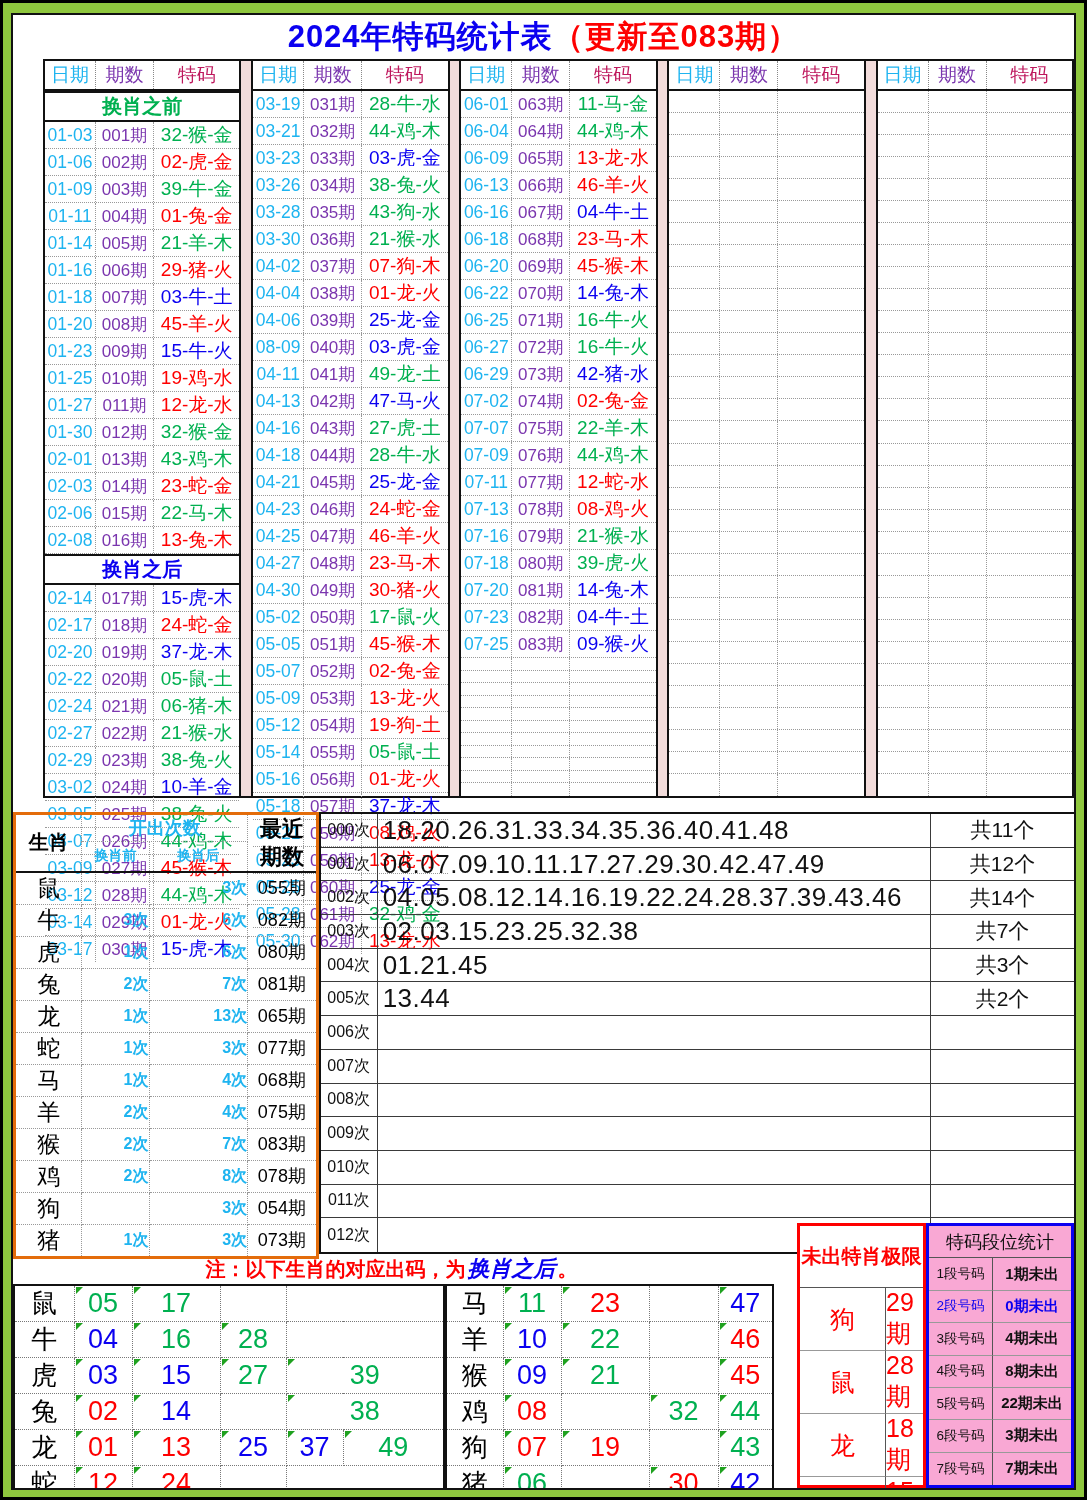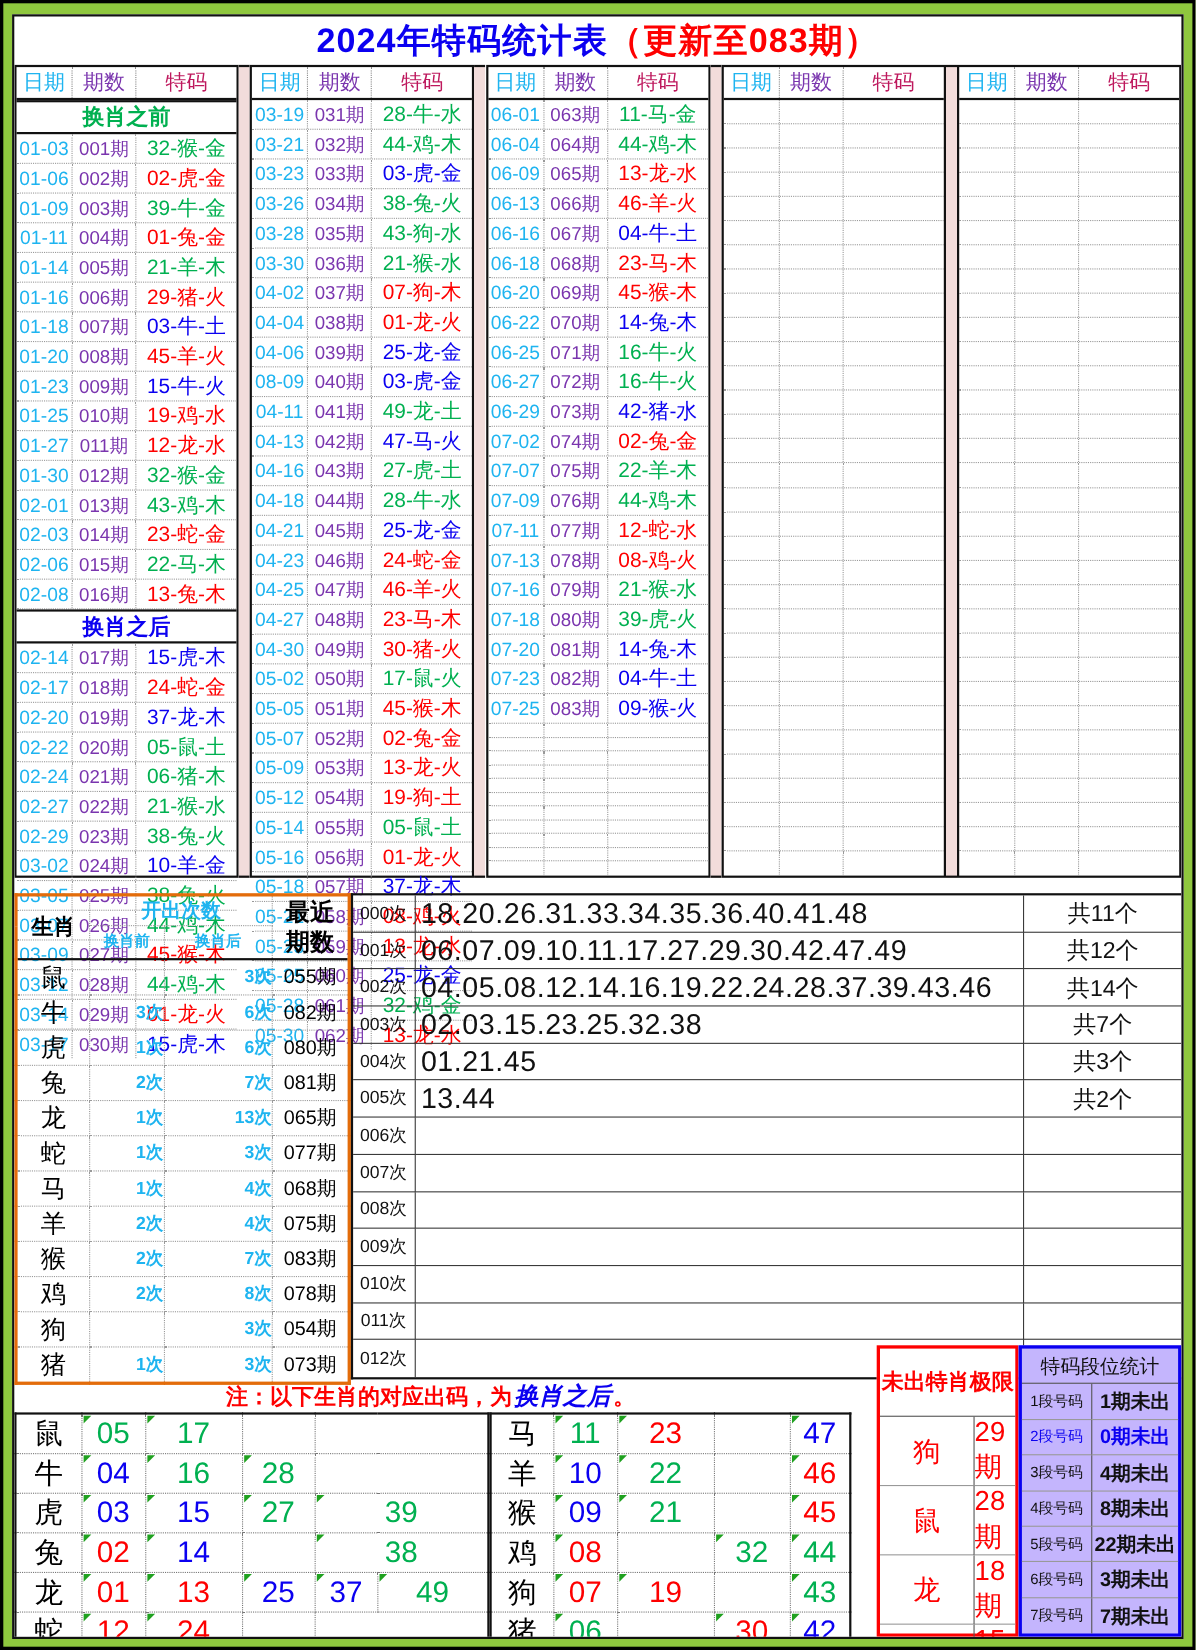--- a/index.html
+++ b/index.html
@@ -6,21 +6,21 @@
   body { width: 1087px; height: 1500px; font-family: "Liberation Sans", "DejaVu Sans", sans-serif; }
   .page { width: 1087px; height: 1500px; background: var(--frame_green, #8fc73e); border: 3px solid #000; padding: 10px 8px 7px 8px; }
   .content { width: 100%; height: 100%; background: #fff; border: 2px solid #111; position: relative; overflow: hidden; }
 
   
   .title { height: 44px; display: flex; align-items: center; justify-content: center; font-size: 31px; font-weight: bold; letter-spacing: 1px; }
   .t-main { color: var(--blue, #0000fe); }
   .t-upd  { color: var(--red, #fe0000); }
 
   
-  .results { height: 739px; display: flex; justify-content: space-between; }
+  .results { height: 739px; display: flex; justify-content: space-between; margin-left: 30px; }
   .group { width: 204px; border: 2px solid #111; display: grid; grid-template-rows: 30px repeat(32, 1fr); background: #fff; }
   .sep { width: 10px; background: var(--separator_pink, #f2dcdb); border-top: 2px solid #111; border-bottom: 2px solid #111; }
   .hrow { display: flex; align-items: stretch; border-bottom: 2px solid #111; }
   .hc { display: flex; align-items: center; justify-content: center; font-size: 19px; }
   .hc.dh { width: 50px; color: var(--cyan, #00b0f0); }
   .hc.ph { width: 59px; color: var(--purple, #7030a0); border-left: 1px dotted #888; border-right: 1px dotted #888; }
   .hc.ch { flex: 1; color: #be185d; }
   .rrow { display: flex; align-items: stretch; border-bottom: 1px dotted #999; }
   .rrow:last-child { border-bottom: none; }
   .cell { display: flex; align-items: center; justify-content: center; }
@@ -64,24 +64,24 @@
   .bt td.num { font-size: 27px; }
   .bt td.has::after { content: ""; position: absolute; top: 1px; left: 1px; width: 0; height: 0; border-top: 7px solid #1fa11f; border-right: 7px solid transparent; }
 
   
   .missing-box { position: absolute; right: 148px; bottom: 0; width: 129px; height: 265px; background: #fff; border: 3px solid var(--red, #fe0000); display: grid; grid-template-columns: 86px 1fr; grid-template-rows: 62px repeat(6, 1fr); z-index: 5; }
   .mtitle { grid-column: 1 / 3; display: flex; align-items: center; justify-content: center; color: var(--red, #fe0000); font-weight: bold; font-size: 20px; border-bottom: 1px solid #555; }
   .mz { display: flex; align-items: center; justify-content: center; color: var(--red, #fe0000); font-size: 25px; border-right: 1px solid #555; border-bottom: 1px solid #999; }
   .mp { display: flex; align-items: center; justify-content: center; color: var(--red, #fe0000); font-size: 25px; border-bottom: 1px solid #999; }
   .missing-box .bnone { border-bottom: none; }
 
-  .segment-box { position: absolute; right: 0; bottom: 0; width: 148px; height: 265px; background: #c4b5fd; border: 3px solid var(--blue, #0000fe); display: grid; grid-template-columns: 64px 1fr; grid-template-rows: repeat(8, 1fr); z-index: 5; }
+  .segment-box { position: absolute; right: 0; bottom: 0; width: 148px; height: 265px; background: #f9a8d4; border: 3px solid var(--blue, #0000fe); display: grid; grid-template-columns: 64px 1fr; grid-template-rows: repeat(8, 1fr); z-index: 5; }
   .stitle { grid-column: 1 / 3; display: flex; align-items: center; justify-content: center; font-size: 18px; color: #111; border-bottom: 1px solid #555; }
   .sl { display: flex; align-items: center; justify-content: center; font-size: 13.5px; color: #111; border-right: 1px solid #555; border-bottom: 1px solid #999; }
-  .sv { display: flex; align-items: center; justify-content: center; font-size: 18px; font-weight: bold; color: #111; border-bottom: 1px solid #999; }
+  .sv { display: flex; align-items: center; justify-content: center; font-size: 15px; font-weight: bold; color: #111; border-bottom: 1px solid #999; }
   .segment-box .hl { color: var(--blue, #0000fe); }
   .segment-box .bnone { border-bottom: none; }
 </style>
 </head>
 <body>
 
 <div class="page">
   <div class="content">
 
     <div class="title">

